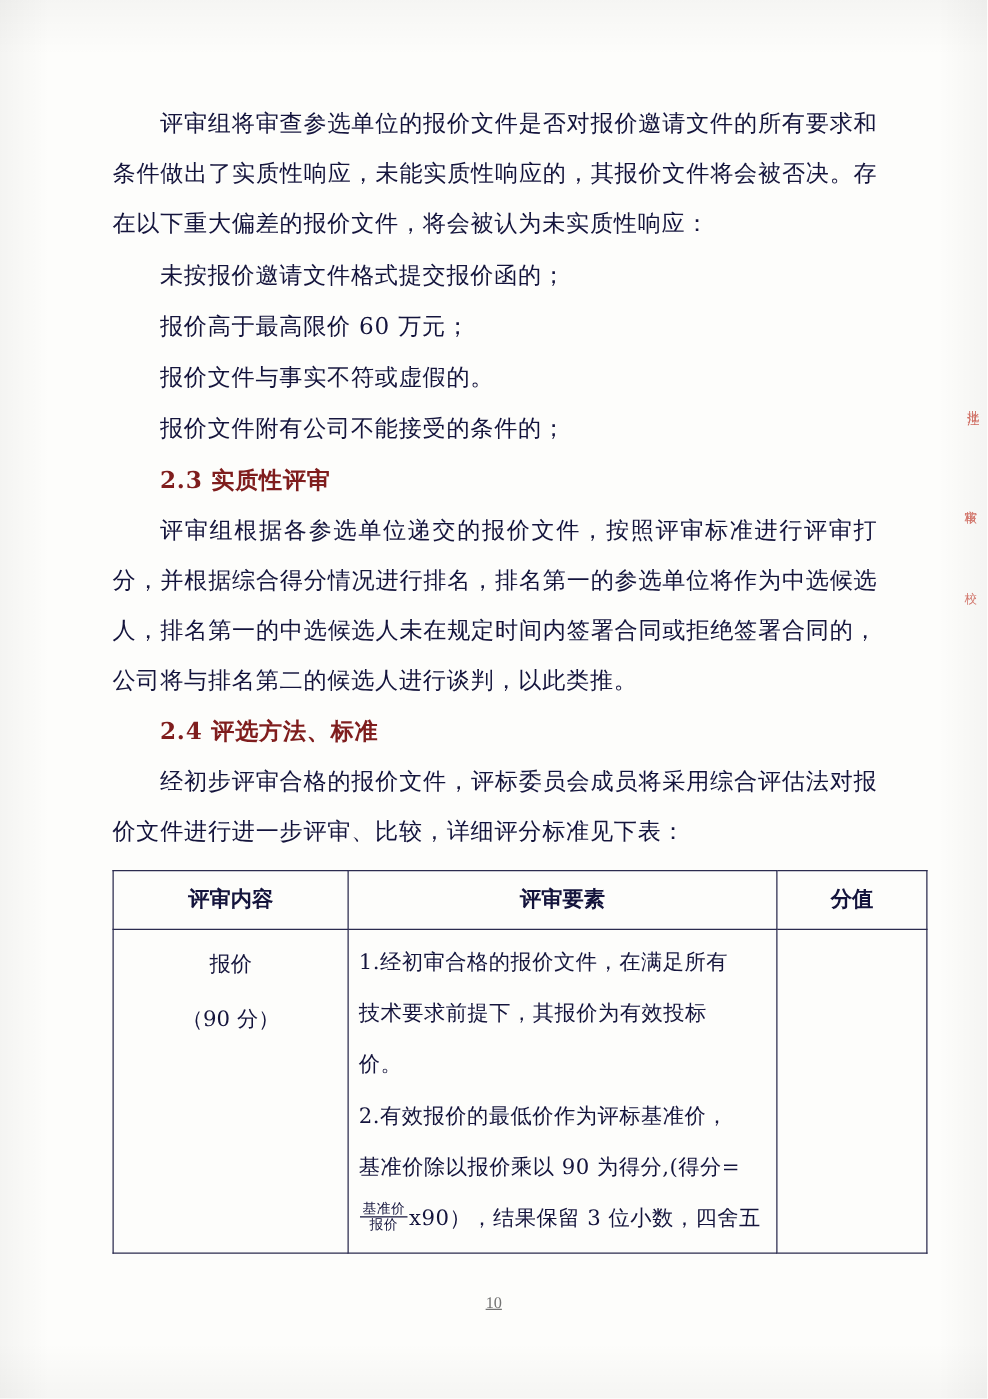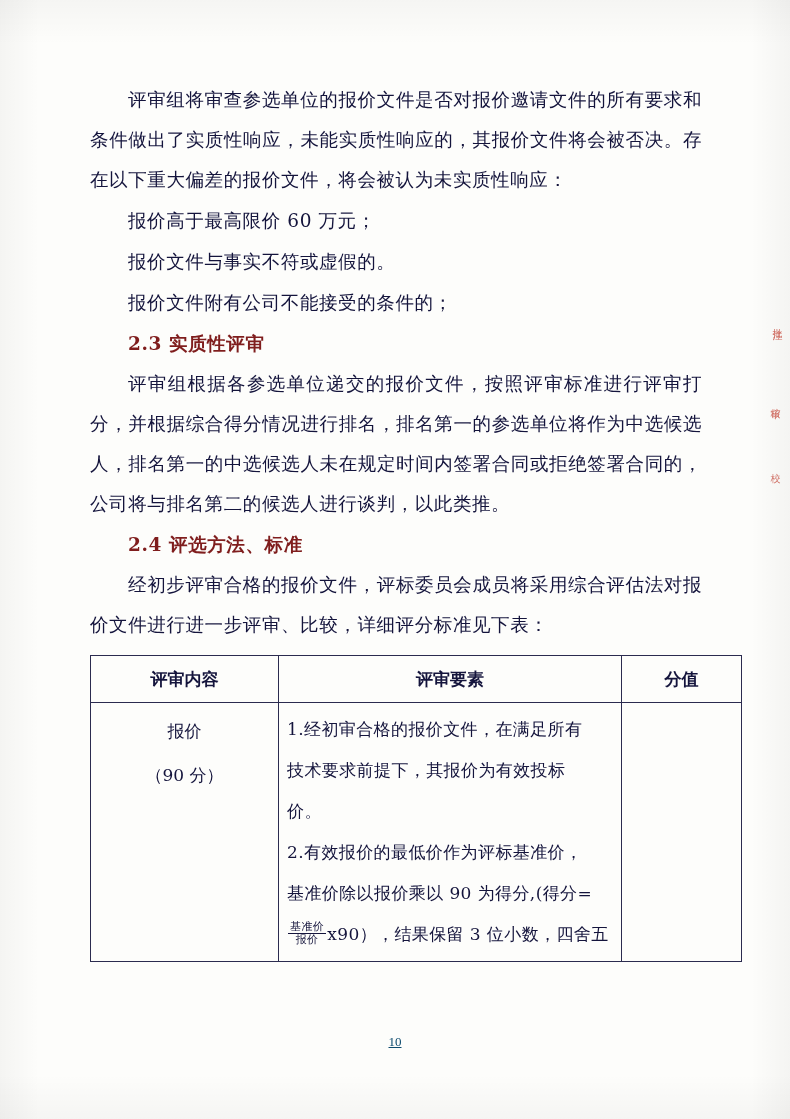--- a/index.html
+++ b/index.html
@@ -113,21 +113,21 @@
   .frac-wrap {
     white-space: nowrap;
   }
   .pagenum {
     position: absolute;
     left: 0;
     right: 0;
     top: 1034px;
     text-align: center;
     font-size: 13px;
-    color: #0c4a6e;
+    color: #737373;
     font-family: "Liberation Serif", serif;
     text-decoration: underline;
   }
   .margin-marks {
     position: absolute;
     right: 6px;
     top: 320px;
     width: 22px;
     color: #c0392b;
     font-size: 10px;
@@ -163,20 +163,21 @@
 
 <div class="page">
 
   <div class="margin-marks">批注</div>
   <div class="mk2">审核</div>
   <div class="mk3">校</div>
 
   <div class="content">
 
     <p class="para indent2">评审组将审查参选单位的报价文件是否对报价邀请文件的所有要求和条件做出了实质性响应，未能实质性响应的，其报价文件将会被否决。存在以下重大偏差的报价文件，将会被认为未实质性响应：</p>
+    <p class="para indent2">未按报价邀请文件格式提交报价函的；</p>
     <p class="para indent2">报价高于最高限价 60 万元；</p>
     <p class="para indent2">报价文件与事实不符或虚假的。</p>
     <p class="para indent2">报价文件附有公司不能接受的条件的；</p>
 
     <p class="heading">2.3 实质性评审</p>
     <p class="para indent2">评审组根据各参选单位递交的报价文件，按照评审标准进行评审打分，并根据综合得分情况进行排名，排名第一的参选单位将作为中选候选人，排名第一的中选候选人未在规定时间内签署合同或拒绝签署合同的，公司将与排名第二的候选人进行谈判，以此类推。</p>
 
     <p class="heading">2.4 评选方法、标准</p>
     <p class="para indent2">经初步评审合格的报价文件，评标委员会成员将采用综合评估法对报价文件进行进一步评审、比较，详细评分标准见下表：</p>
 

